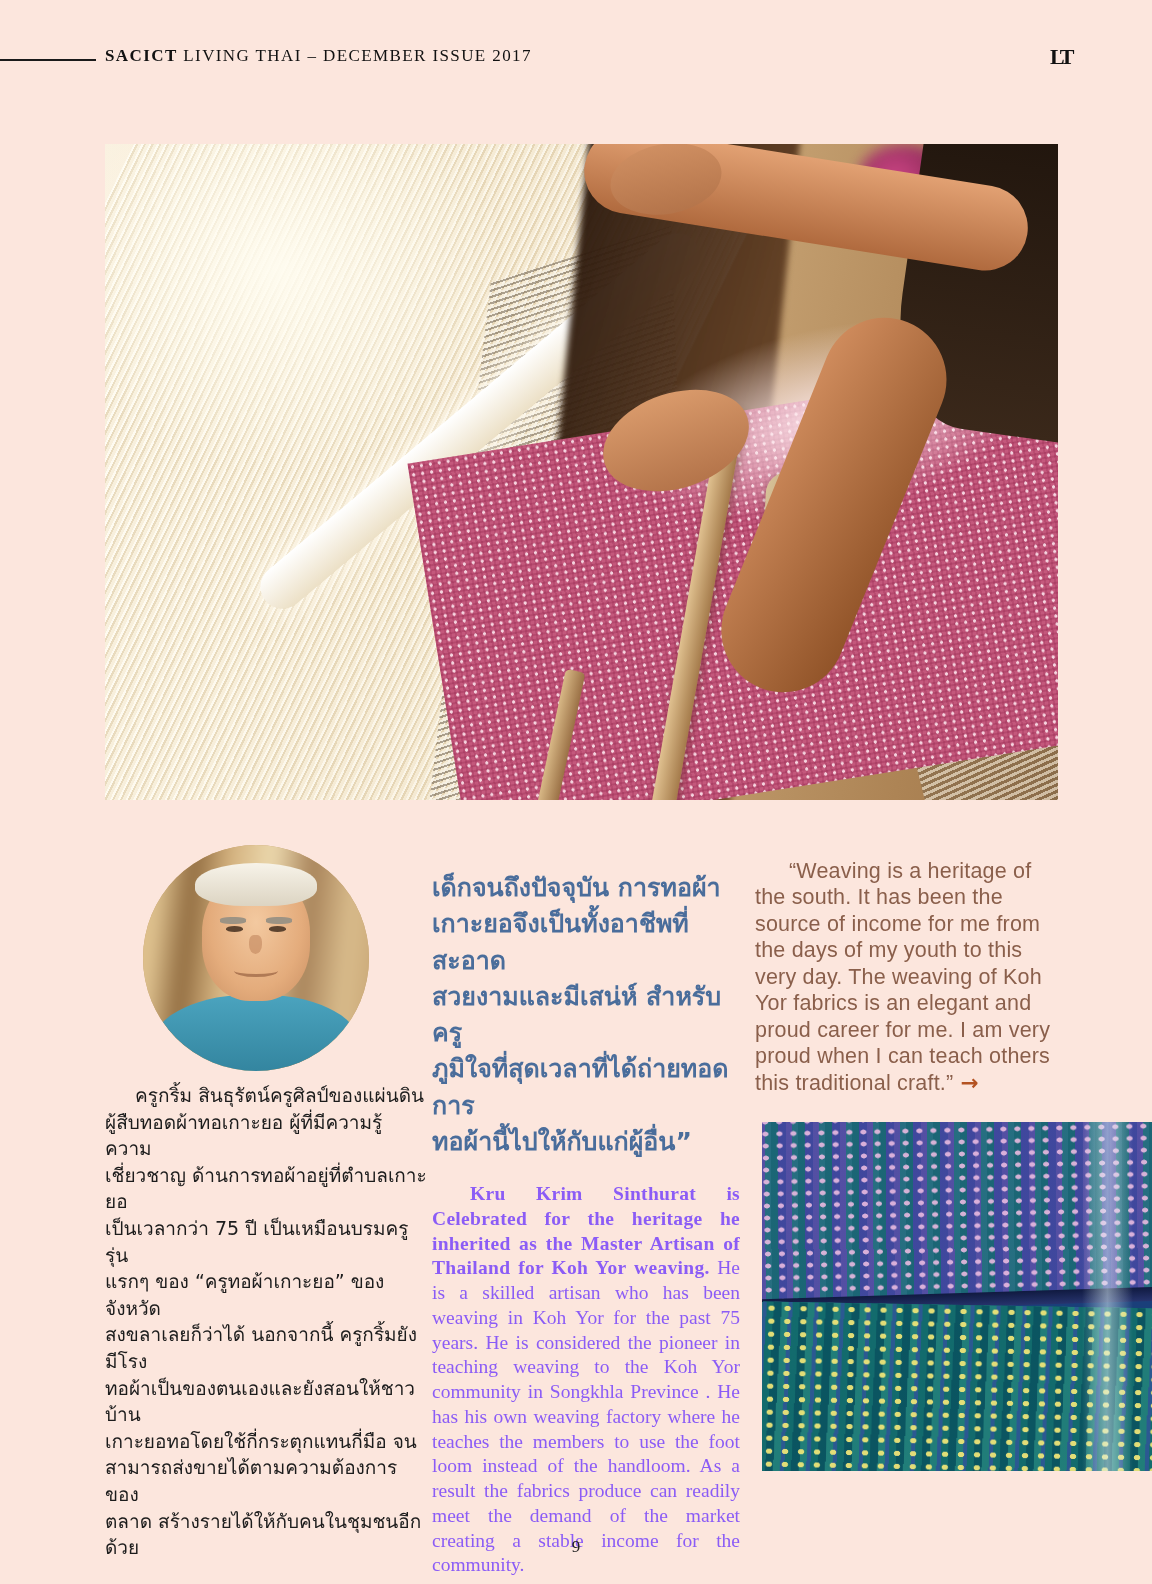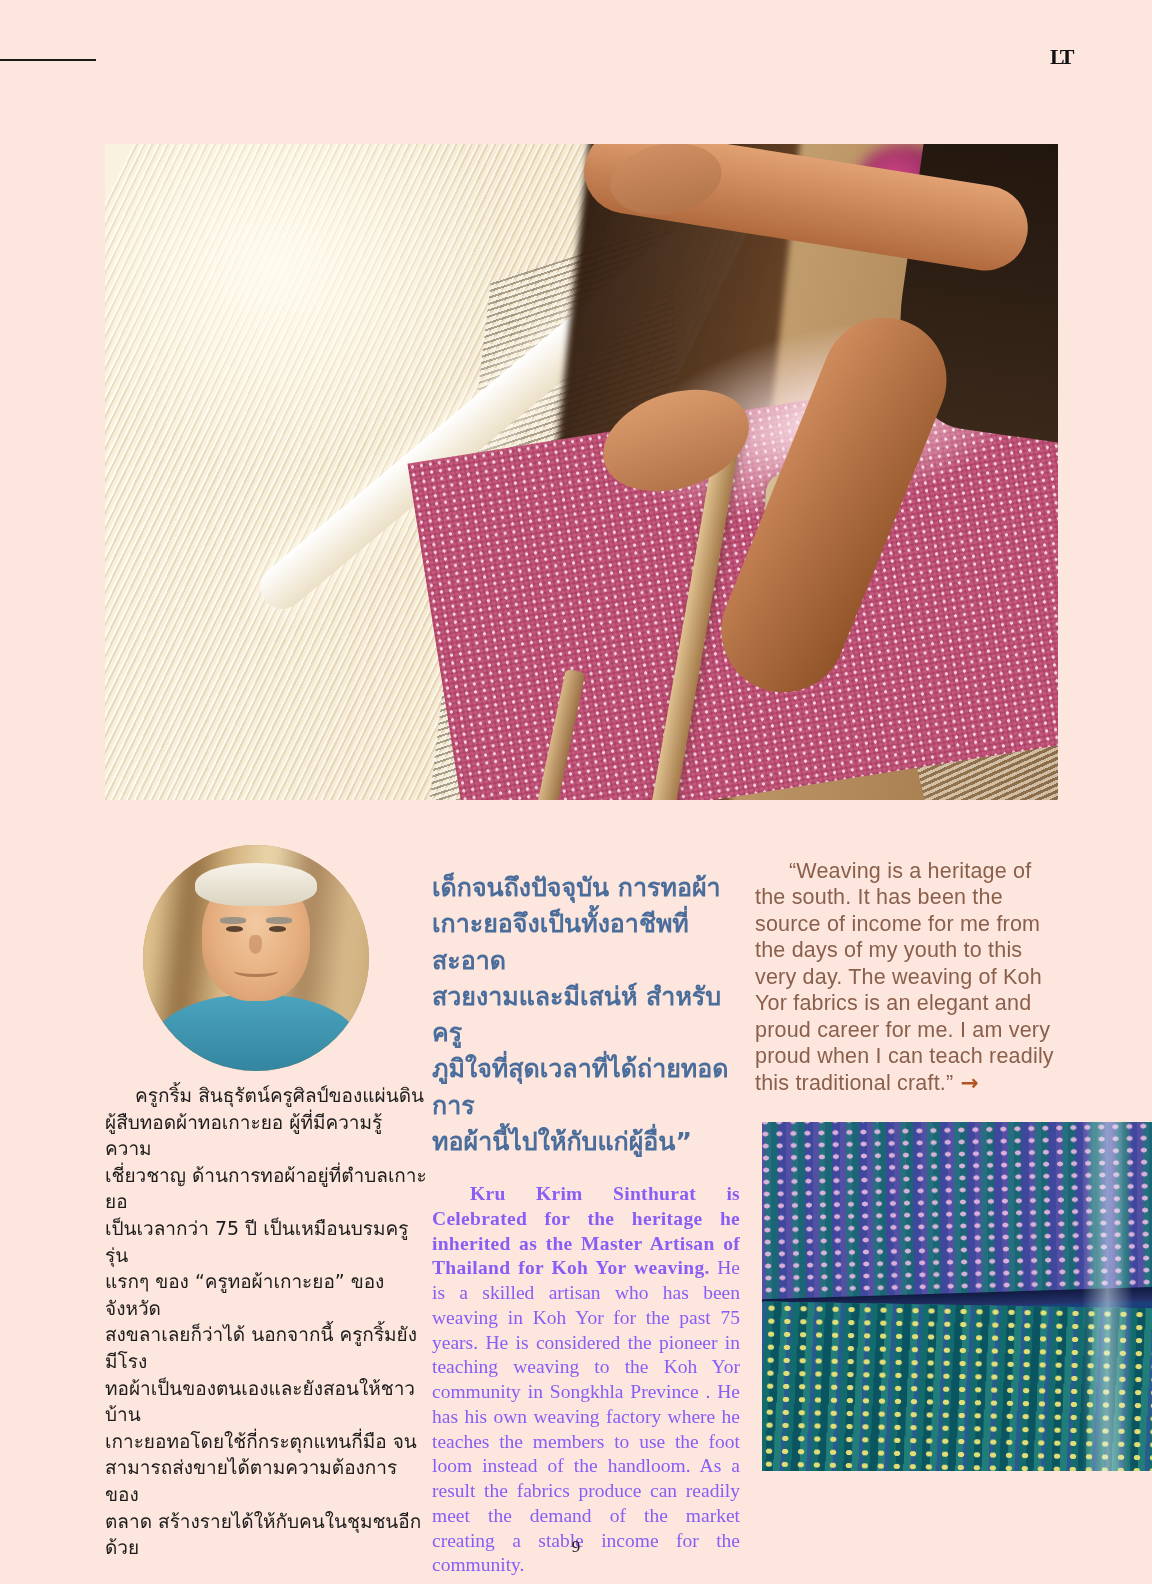--- a/index.html
+++ b/index.html
@@ -111,20 +111,23 @@
     background:linear-gradient(90deg, rgba(255,255,255,0), rgba(225,245,250,.5), rgba(255,255,255,0)); }
   
   .page-number { position:absolute; left:0; right:0; top:1537px; text-align:center; font-size:17px; color:#222; }
 </style>
 </head>
 <body>
 
 <div class="page">
 
   <span class="header-rule"></span>
+  <div class="header-title">
+    <strong>SACICT</strong><span> LIVING THAI – DECEMBER ISSUE 2017</span>
+  </div>
   <div class="lt-logo">LT</div>
 
   <div class="loom-photo">
     <div class="l-base"></div>
     <div class="l-warp"></div>
     <div class="l-glow"></div>
     <div class="l-heddles"></div>
     <div class="l-beam-white"></div>
     <div class="l-darkbeam"></div>
     <div class="l-heddles2"></div>
@@ -184,21 +187,21 @@
   </div>
 
   <div class="col col-right">
     <p class="eng-quote"><span>“Weaving is a heritage of
 the south. It has been the
 source of income for me from
 the days of my youth to this
 very day. The weaving of Koh
 Yor fabrics is an elegant and
 proud career for me. I am very
-proud when I can teach readily
+proud when I can teach others
 this traditional craft.”</span><span class="arrow">→</span></p>
   </div>
 
   <div class="fabric-photo">
     <div class="f-top"></div>
     <div class="f-fold"></div>
     <div class="f-bottom"></div>
     <div class="f-glare"></div>
   </div>
 

